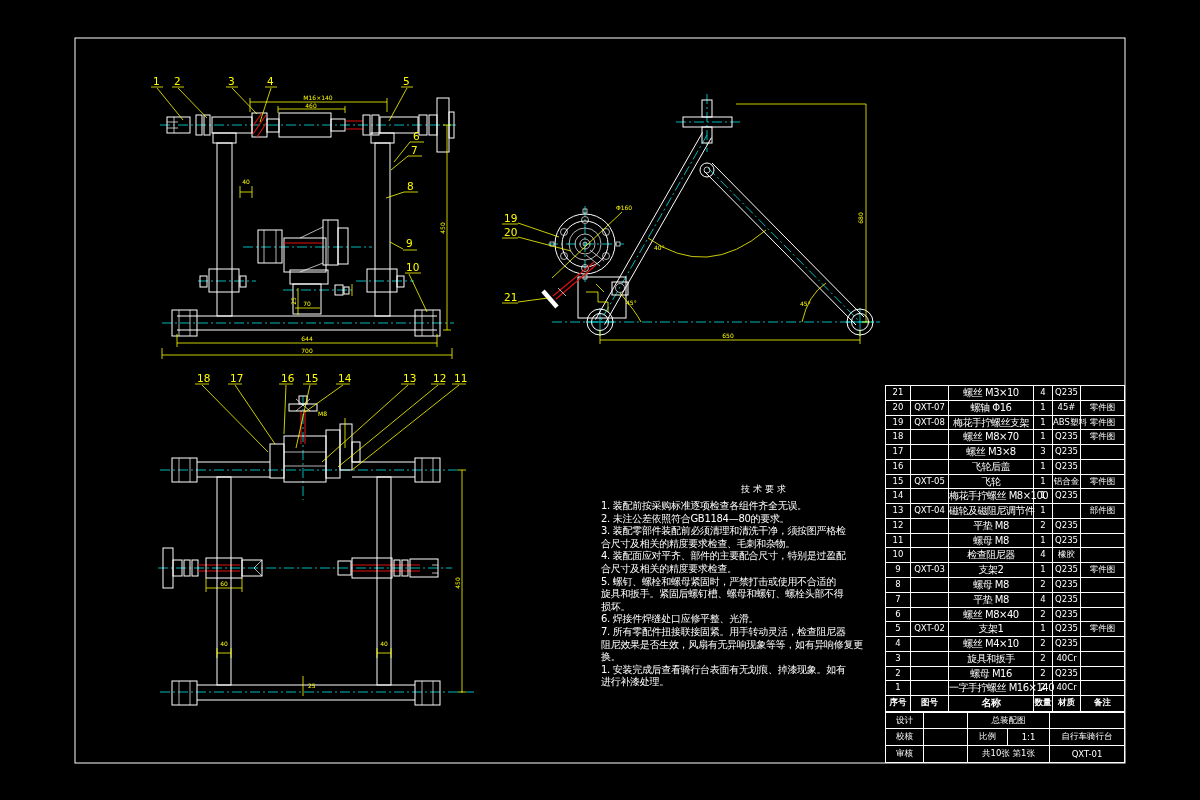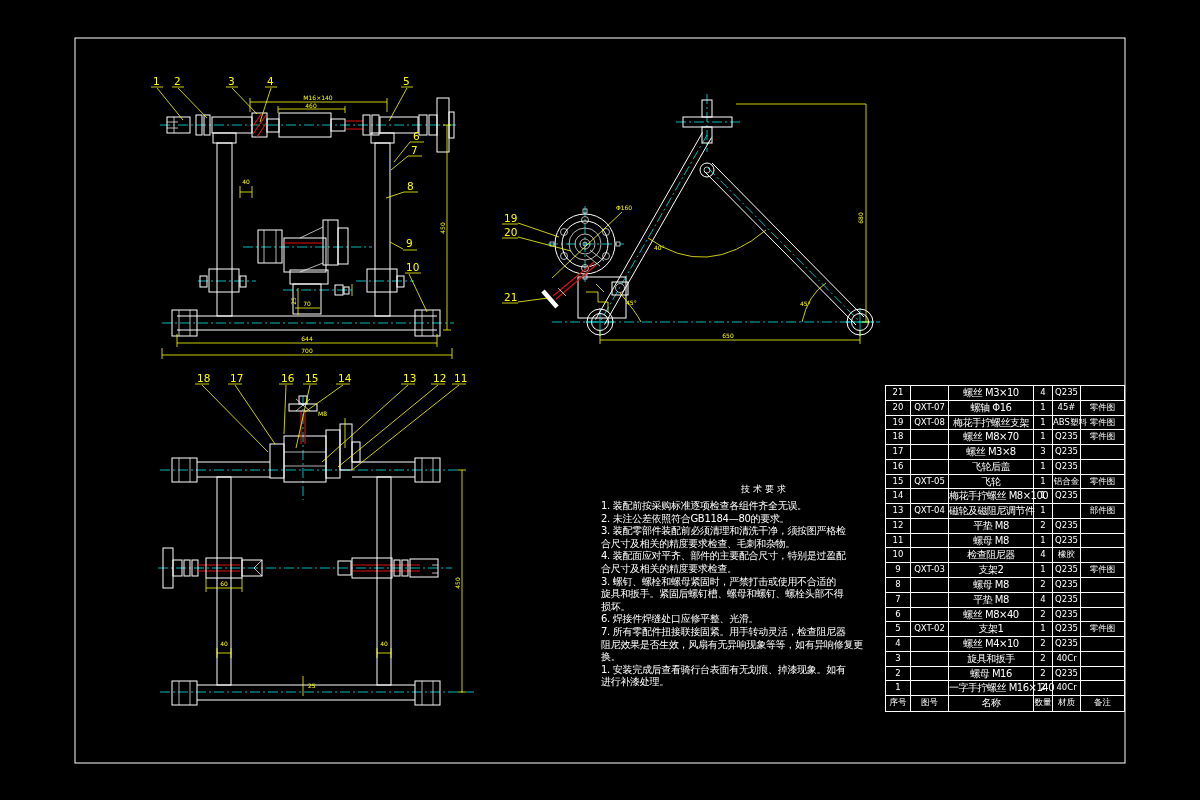--- a/index.html
+++ b/index.html
@@ -17,21 +17,21 @@
   text.dim{fill:#ffff00;font:6px "DejaVu Sans",sans-serif;}
   
   #bom-table{position:absolute;left:885px;top:385px;width:240px;height:327px;
     display:grid;grid-template-columns:25px 38px 85px 19px 28px 43px;
     grid-auto-rows:1fr;border:1px solid #fff;box-sizing:border-box;background:#000;}
   #bom-table .cell{border-right:1px solid #fff;border-bottom:1px solid #fff;
     color:#fff;font-size:8.5px;line-height:13.5px;text-align:center;white-space:nowrap;
     overflow:visible;}
   #bom-table .cell.c2{font-size:10px;letter-spacing:-0.5px;}
   #bom-table .cell.last{border-right:none;}
-  #bom-table .cell.bot{border-bottom:none;}
+  #bom-table .cell.bot{border-bottom:none;font-weight:bold;}
   
   #title-block{position:absolute;left:885px;top:712px;width:240px;height:51px;
     display:grid;grid-template-columns:38px 44px 40px 42px 74px;grid-auto-rows:1fr;
     border:1px solid #fff;box-sizing:border-box;background:#000;color:#fff;}
   #title-block .tcell{border-right:1px solid #fff;border-bottom:1px solid #fff;
     font-size:8.5px;display:flex;align-items:center;justify-content:center;
     white-space:nowrap;overflow:visible;}
   #title-block .sp2{grid-column:span 2;}
   #title-block .last{border-right:none;}
   #title-block .bot{border-bottom:none;}
@@ -303,21 +303,21 @@
 </svg>
 
   <div id="notes">
     <div class="nt">技术要求</div>
     <div class="nl">1. 装配前按采购标准逐项检查各组件齐全无误。</div>
     <div class="nl">2. 未注公差依照符合GB1184—80的要求。</div>
     <div class="nl">3. 装配零部件装配前必须清理和清洗干净，须按图严格检</div>
     <div class="nl">合尺寸及相关的精度要求检查、毛刺和杂物。</div>
     <div class="nl">4. 装配面应对平齐、部件的主要配合尺寸，特别是过盈配</div>
     <div class="nl">合尺寸及相关的精度要求检查。</div>
-    <div class="nl">3. 螺钉、螺栓和螺母紧固时，严禁打击或使用不合适的</div>
+    <div class="nl">5. 螺钉、螺栓和螺母紧固时，严禁打击或使用不合适的</div>
     <div class="nl">旋具和扳手。紧固后螺钉槽、螺母和螺钉、螺栓头部不得</div>
     <div class="nl">损坏。</div>
     <div class="nl">6. 焊接件焊缝处口应修平整、光滑。</div>
     <div class="nl">7. 所有零配件扭接联接固紧。用手转动灵活，检查阻尼器</div>
     <div class="nl">阻尼效果是否生效，风扇有无异响现象等等，如有异响修复更</div>
     <div class="nl">换。</div>
     <div class="nl">1. 安装完成后查看骑行台表面有无划痕、掉漆现象。如有</div>
     <div class="nl">进行补漆处理。</div>
   </div>
 
@@ -449,14 +449,31 @@
       <div class="cell c4">40Cr</div>
       <div class="cell c5 last"></div>
       <div class="cell c0 bot">序号</div>
       <div class="cell c1 bot">图号</div>
       <div class="cell c2 bot">名称</div>
       <div class="cell c3 bot">数量</div>
       <div class="cell c4 bot">材质</div>
       <div class="cell c5 last bot">备注</div>
     </div>
 
+  <div id="title-block">
+    <div class="tcell">设计</div>
+    <div class="tcell"></div>
+    <div class="tcell sp2">总装配图</div>
+    <div class="tcell last"></div>
+
+    <div class="tcell">校核</div>
+    <div class="tcell"></div>
+    <div class="tcell">比例</div>
+    <div class="tcell">1:1</div>
+    <div class="tcell last">自行车骑行台</div>
+
+    <div class="tcell bot">审核</div>
+    <div class="tcell bot"></div>
+    <div class="tcell bot sp2">共10张  第1张</div>
+    <div class="tcell bot last">QXT-01</div>
+  </div>
 
 </div>
 
 </body></html>

